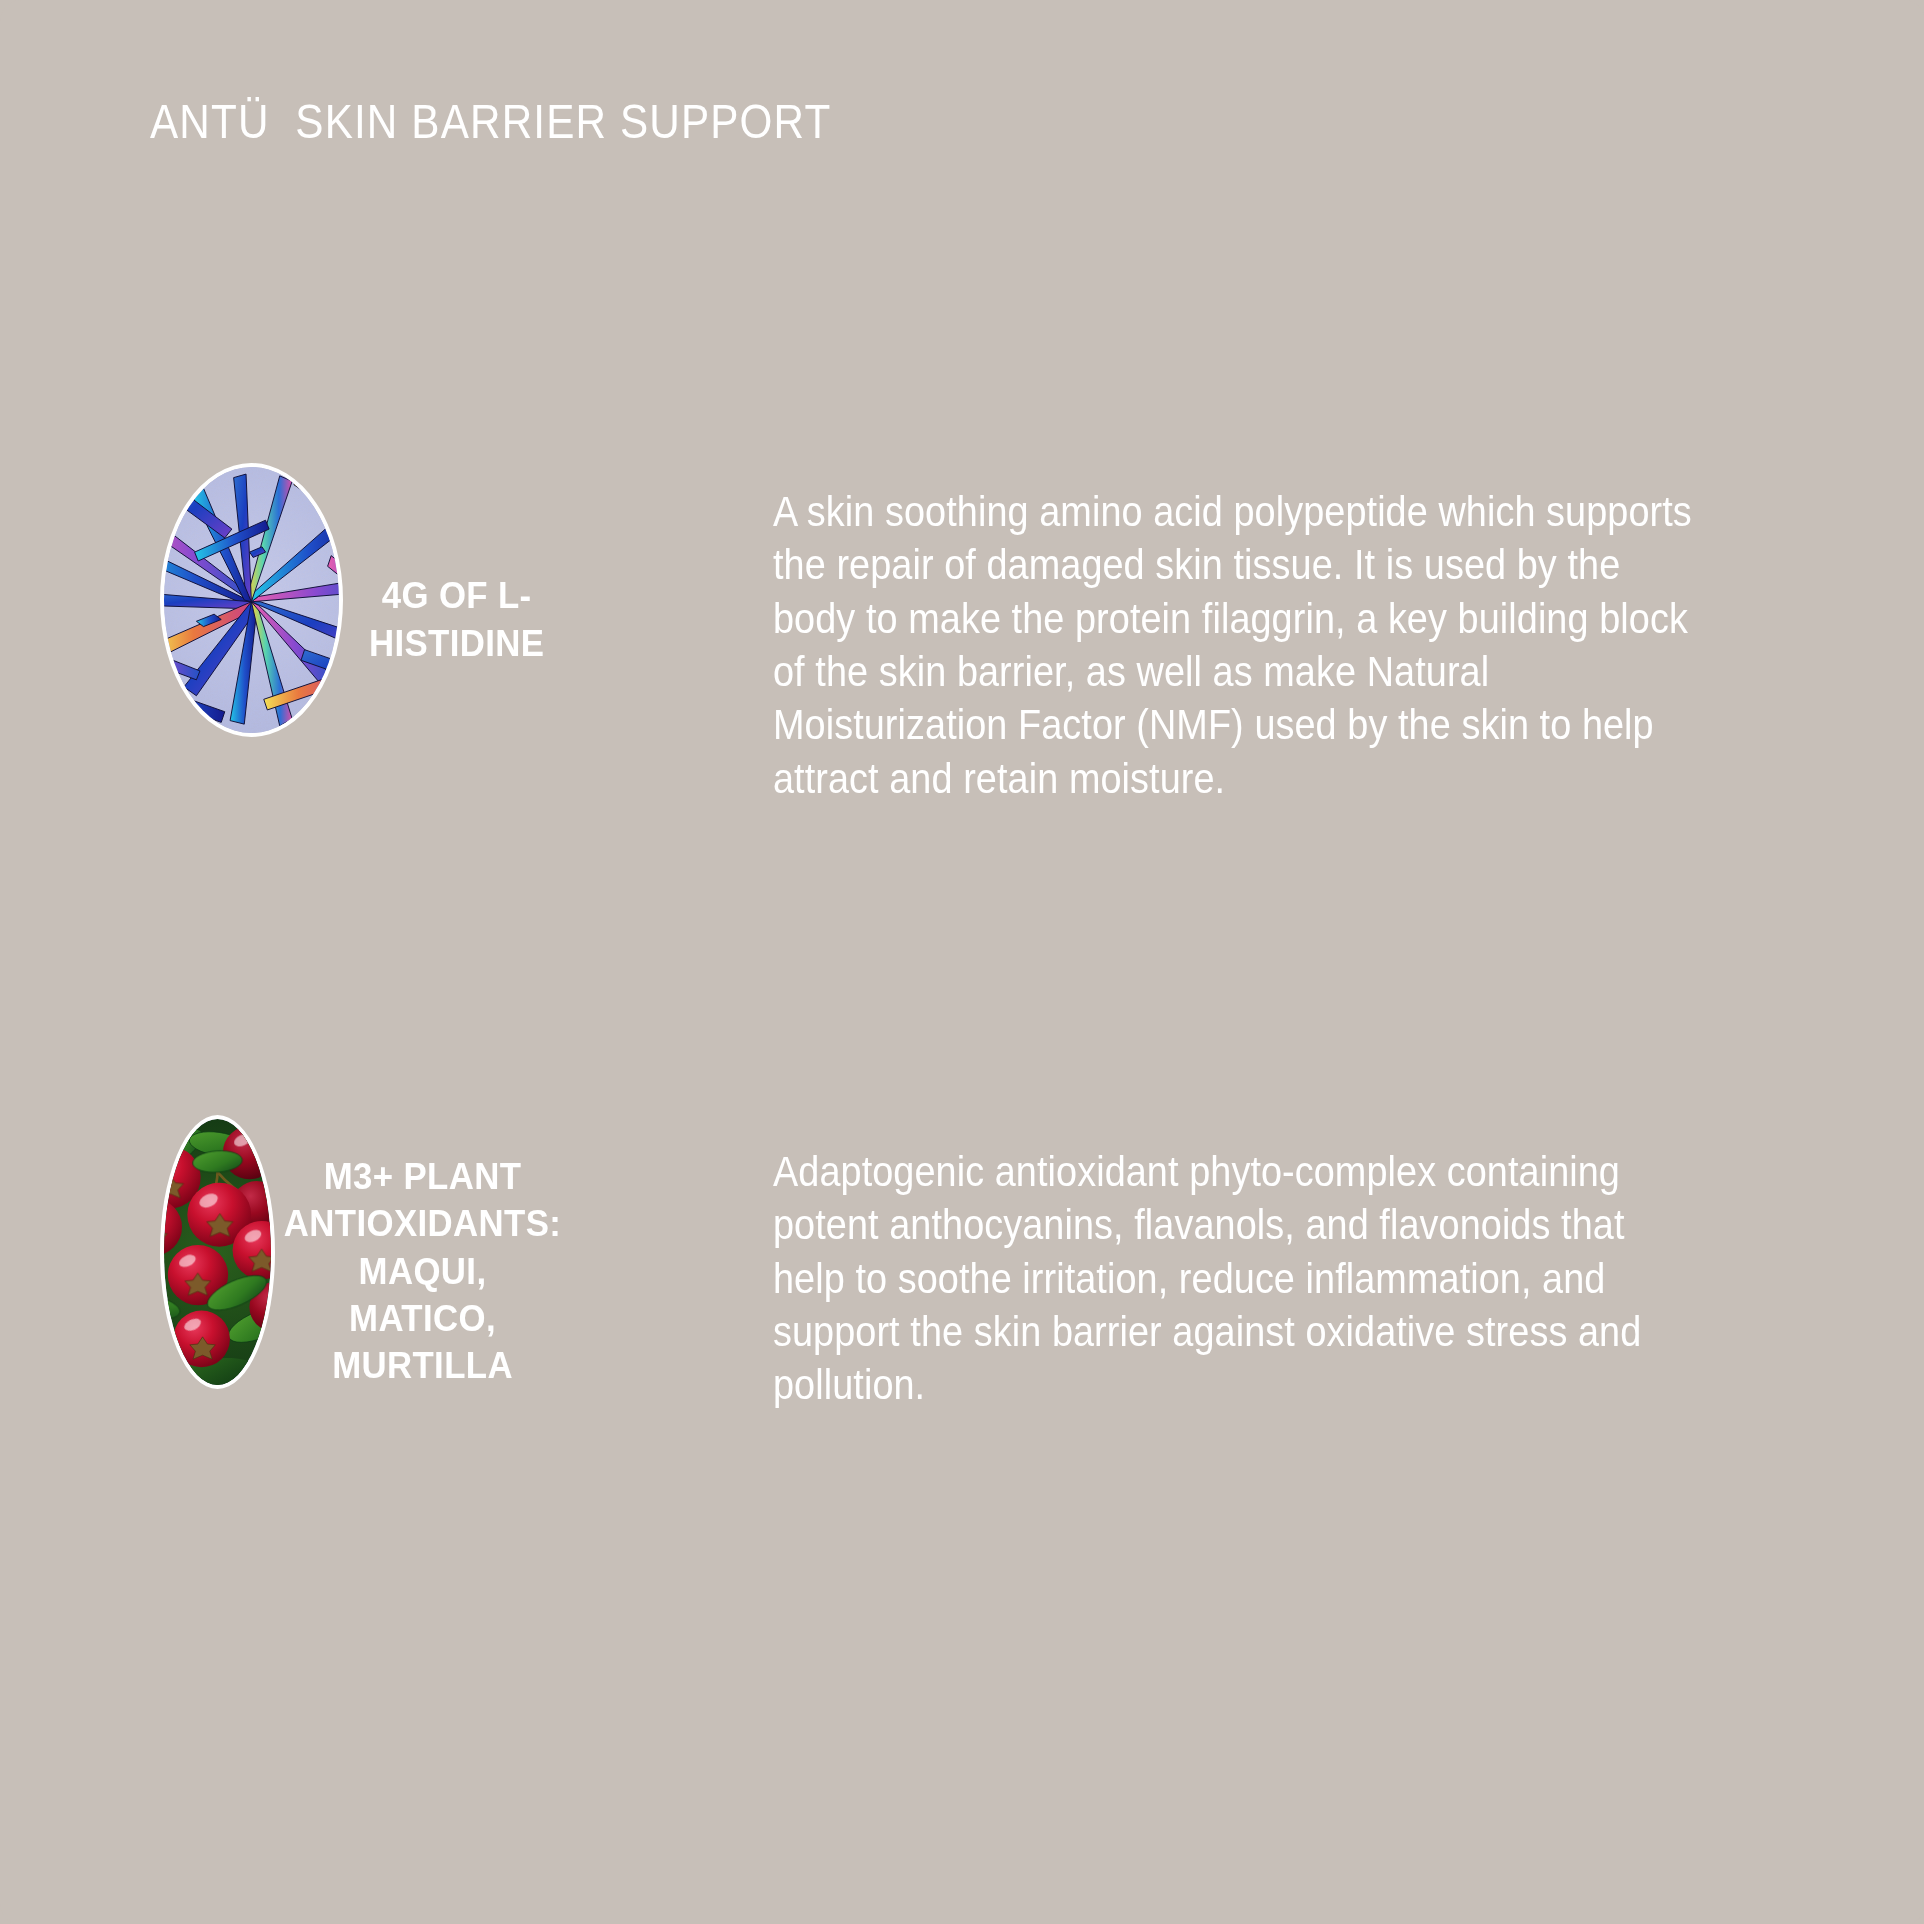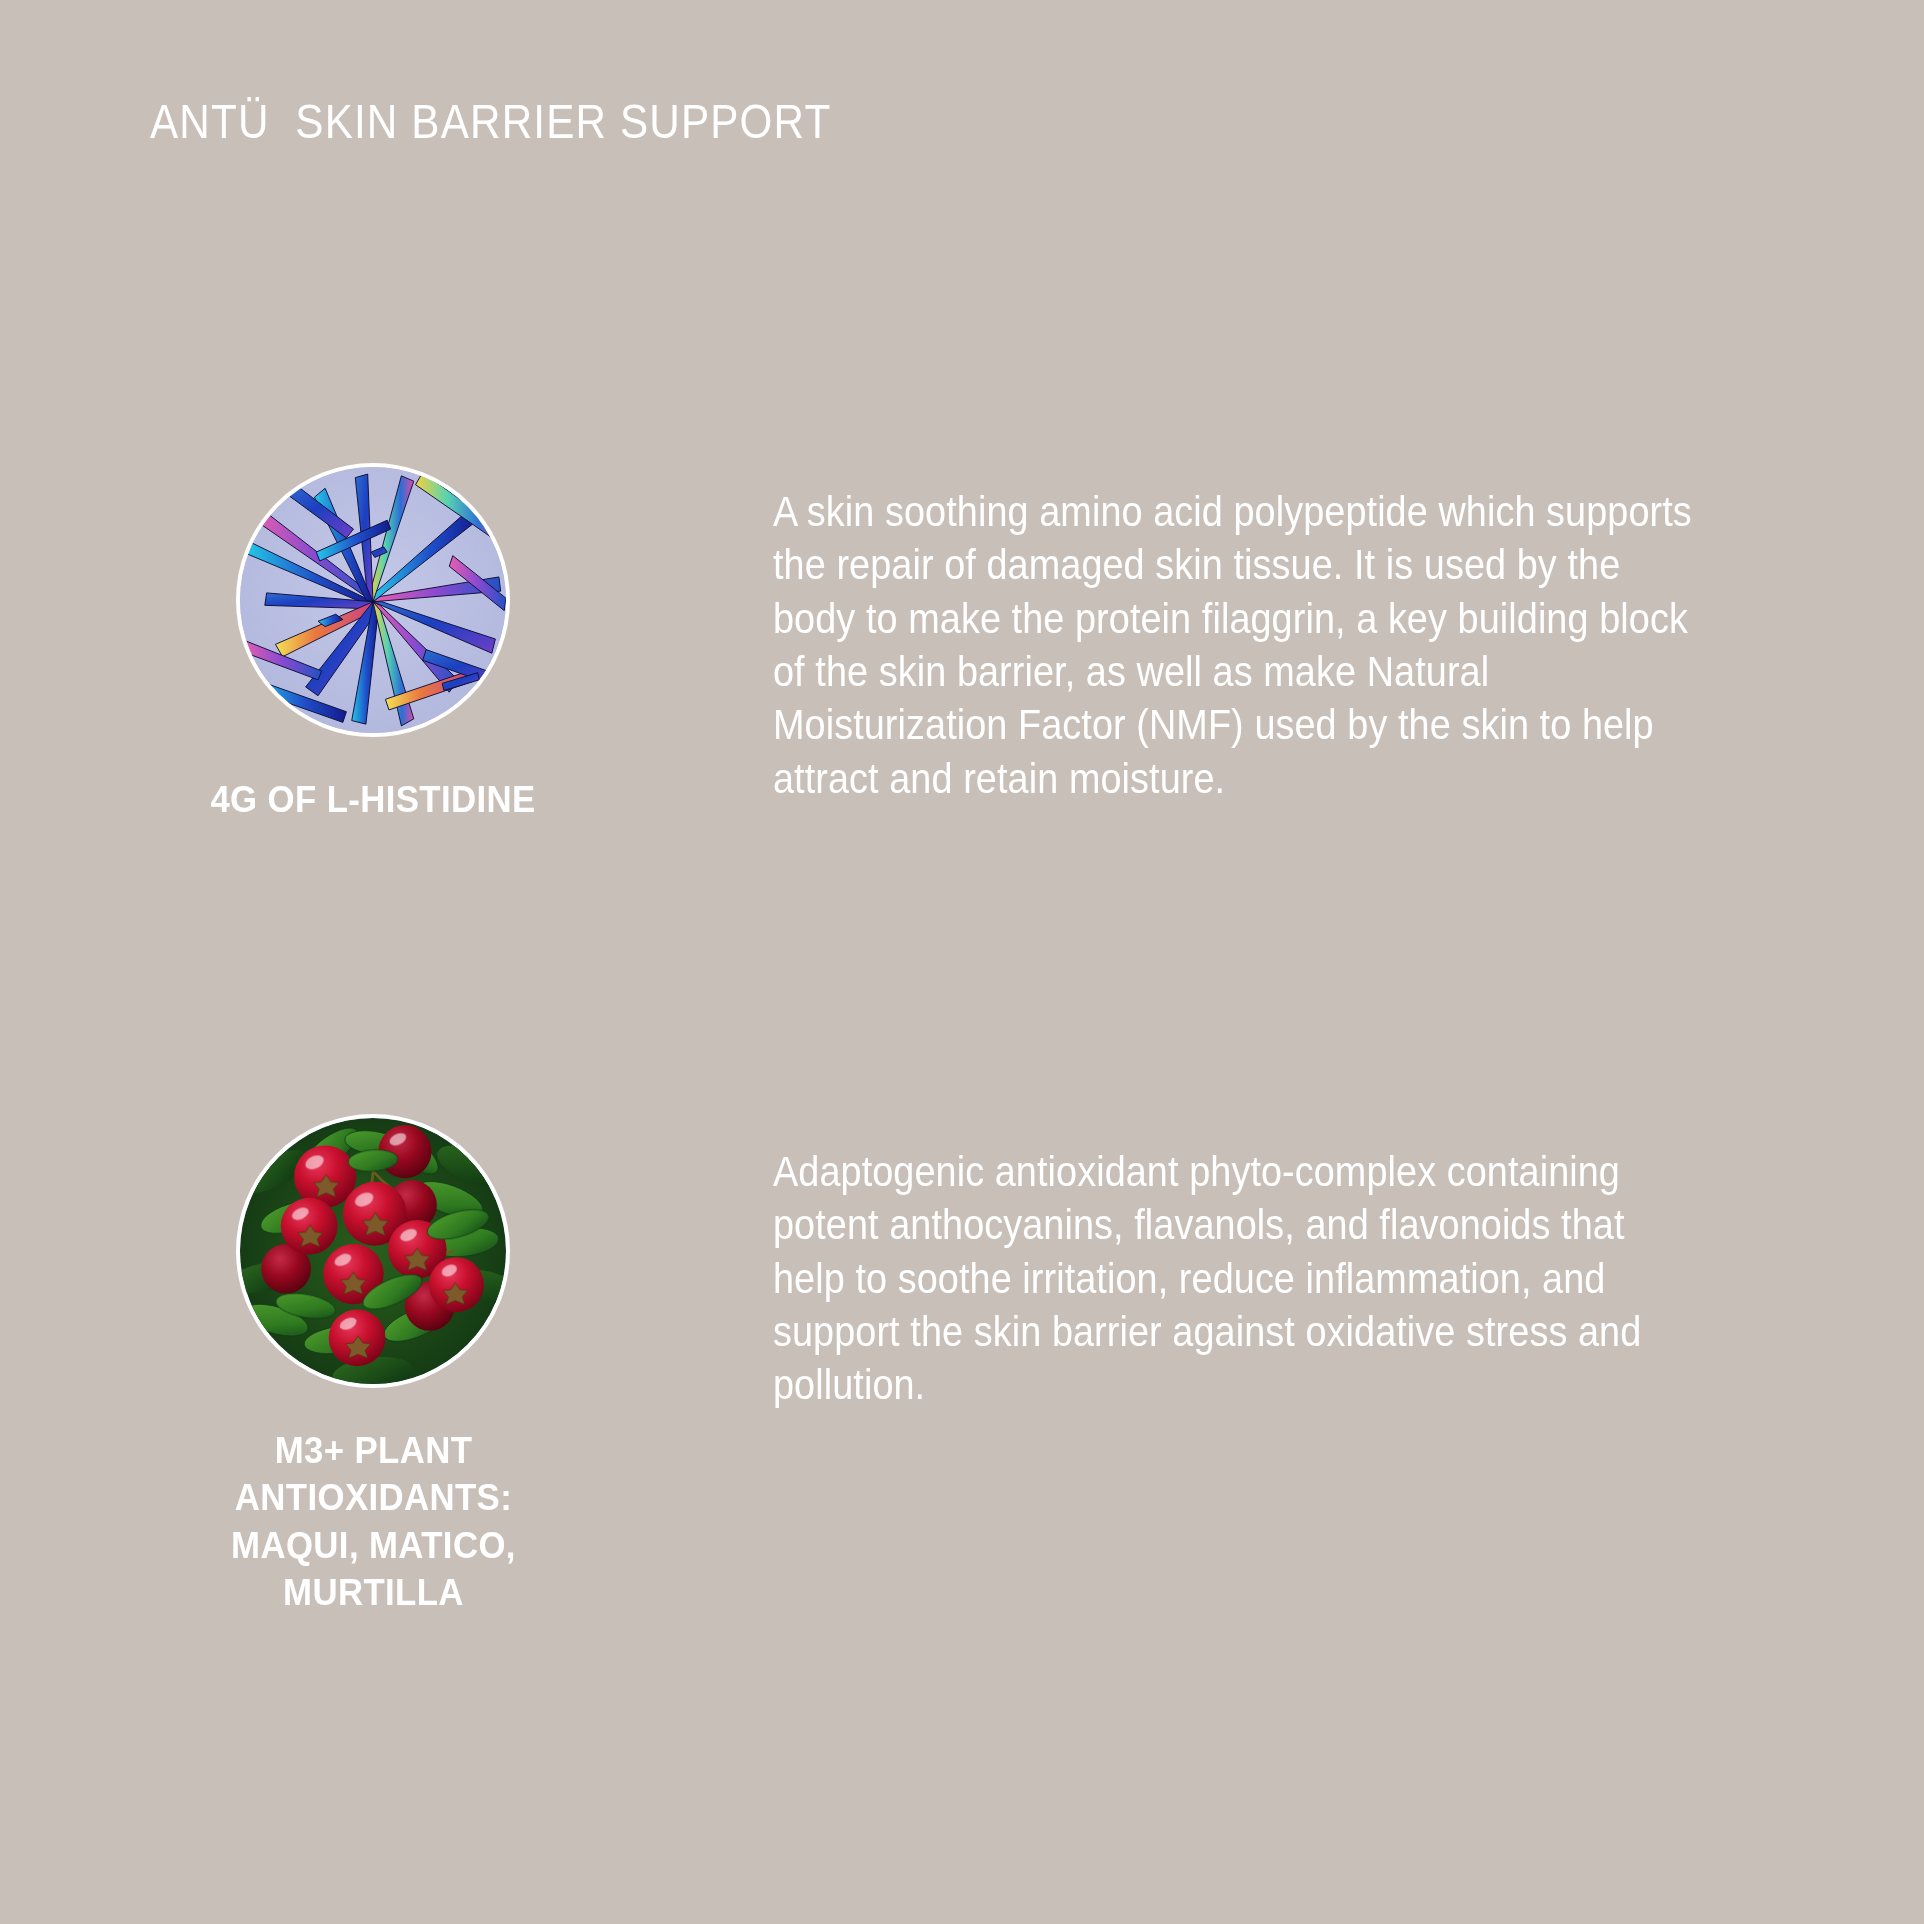--- a/index.html
+++ b/index.html
@@ -42,25 +42,25 @@
   .row {
     position: absolute;
     left: 0;
     width: 1925px;
   }
   .row-histidine { top: 463px; }
   .row-antiox    { top: 1114px; }
 
   .media-col {
     position: absolute;
-    left: 168px;
+    left: 160px;
     top: 0;
     width: 410px;
     display: flex;
-    flex-direction: column;
+    flex-direction: row;
     align-items: center;
   }
 
   .circle-frame {
     width: 274px;
     height: 274px;
     border-radius: 50%;
     border: 4.5px solid #ffffff;
     box-sizing: border-box;
     overflow: hidden;

